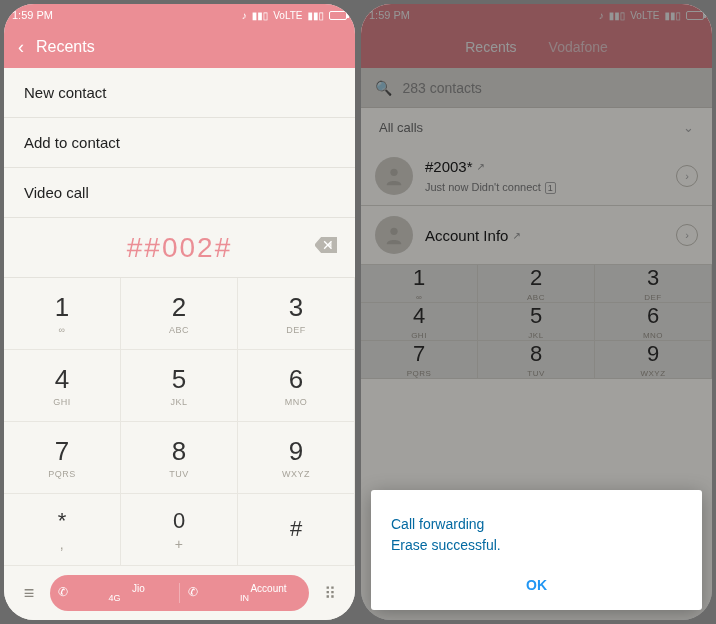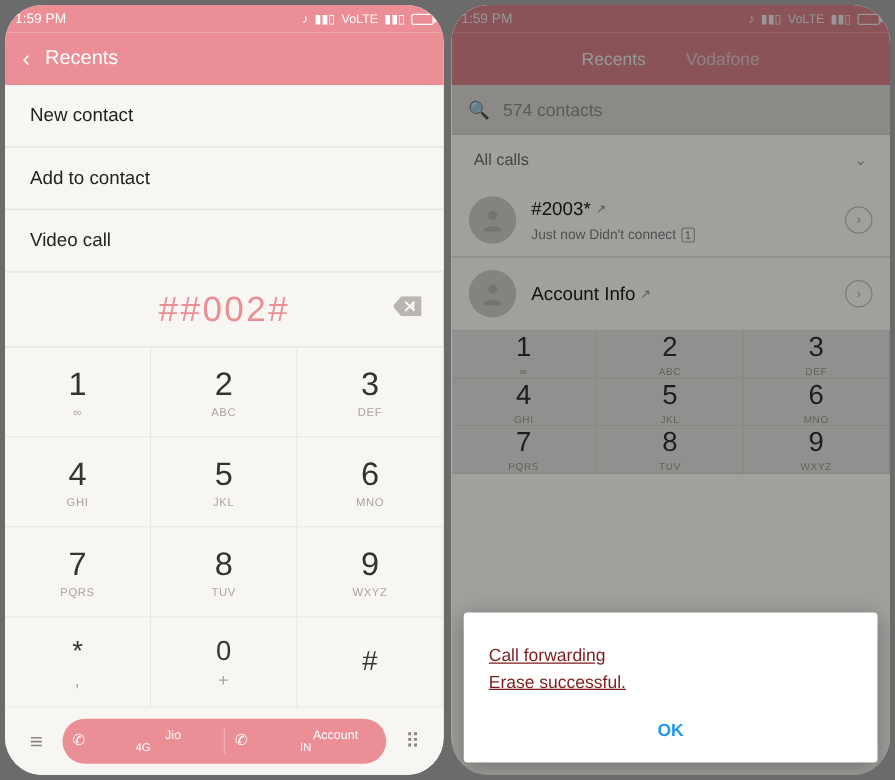--- a/index.html
+++ b/index.html
@@ -65,21 +65,21 @@
   .sim-badge { display:inline-block; border:1px solid #bbb; border-radius:2px; font-size:9px; padding:0 2px; color:#888; margin-left:4px; }
   .more { width:22px; height:22px; border:1px solid #d5d2c9; border-radius:50%; display:flex; align-items:center; justify-content:center; color:#bbb; font-size:11px; }
 
   
   .dialpad.small .key .d { font-size: 22px; }
   .dialpad.small .key .l { font-size: 8px; }
 
   
   .dimmer { position:absolute; inset:0; background:rgba(0,0,0,0.35); }
   .dialog { position:absolute; left:10px; right:10px; bottom:10px; background:#fff; border-radius:3px; box-shadow:0 4px 20px rgba(0,0,0,0.3); padding: 24px 20px 0; }
-  .dialog .msg { font-size:14px; color:#7f1d1d; line-height:1.5;text-decoration:underline; }
+  .dialog .msg { font-size:14px; color:#0369a1; line-height:1.5; }
   .dialog .btns { text-align:center; padding: 20px 0 16px; }
   .dialog .ok { color:#2196f3; font-size:14px; font-weight:700; }
 
   .phone.right { position:relative; }
   .phone.right .content-under { filter: brightness(0.9); }
 </style>
 </head>
 <body>
 
 <div class="phone">
@@ -188,21 +188,21 @@
     <span class="ind">VoLTE</span>
     <span class="ind">▮▮▯</span>
     <span class="batt"><span class="batt-i"></span></span>
   </div>
   <div class="hdr2">
     <span class="tab active">Recents</span>
     <span class="tab">Vodafone</span>
   </div>
   <div class="search">
     <span>🔍</span>
-    <span>574 contacts</span>
+    <span>283 contacts</span>
   </div>
   <div class="filter">
     <span>All calls</span>
     <span class="chv">⌄</span>
   </div>
   <div class="call-row">
     <div class="avatar">
           <svg width="22" height="22" viewBox="0 0 24 24" fill="#c8c5bc">
             <circle cx="12" cy="8" r="4"></circle>
             <path d="M4 22 C4 16 20 16 20 22 Z"></path>

